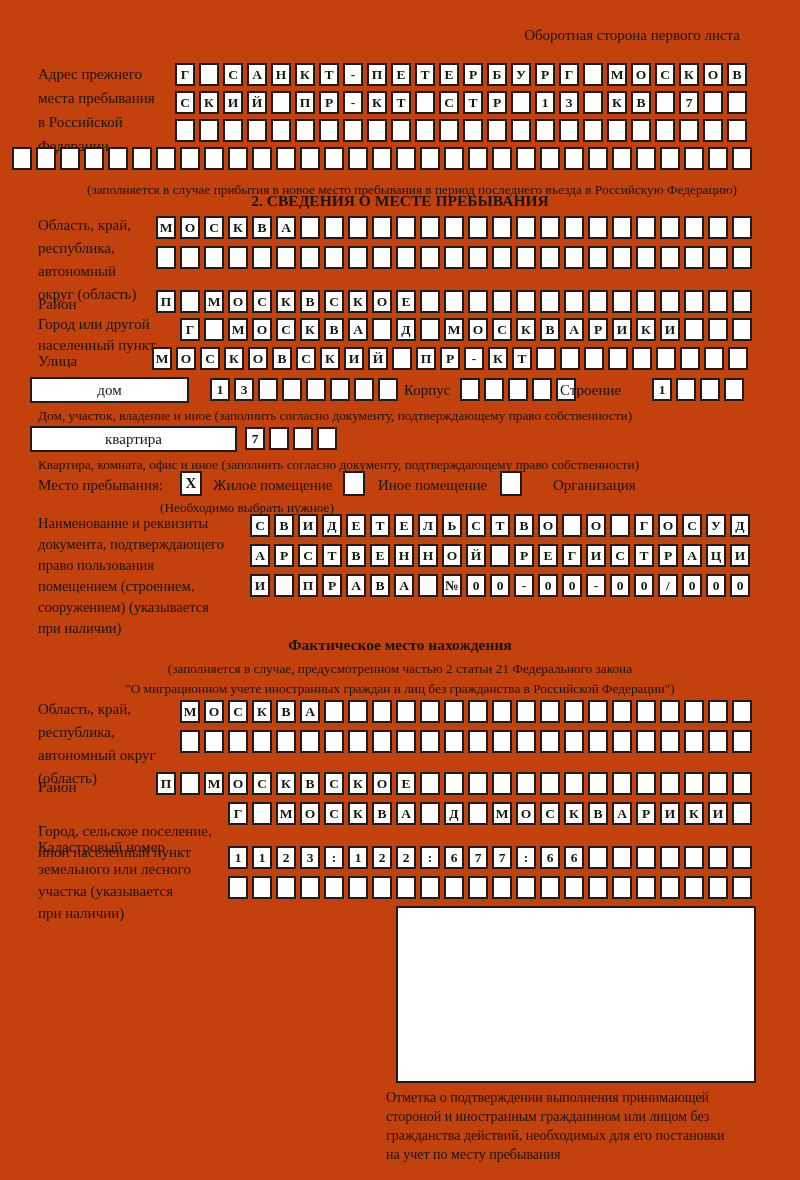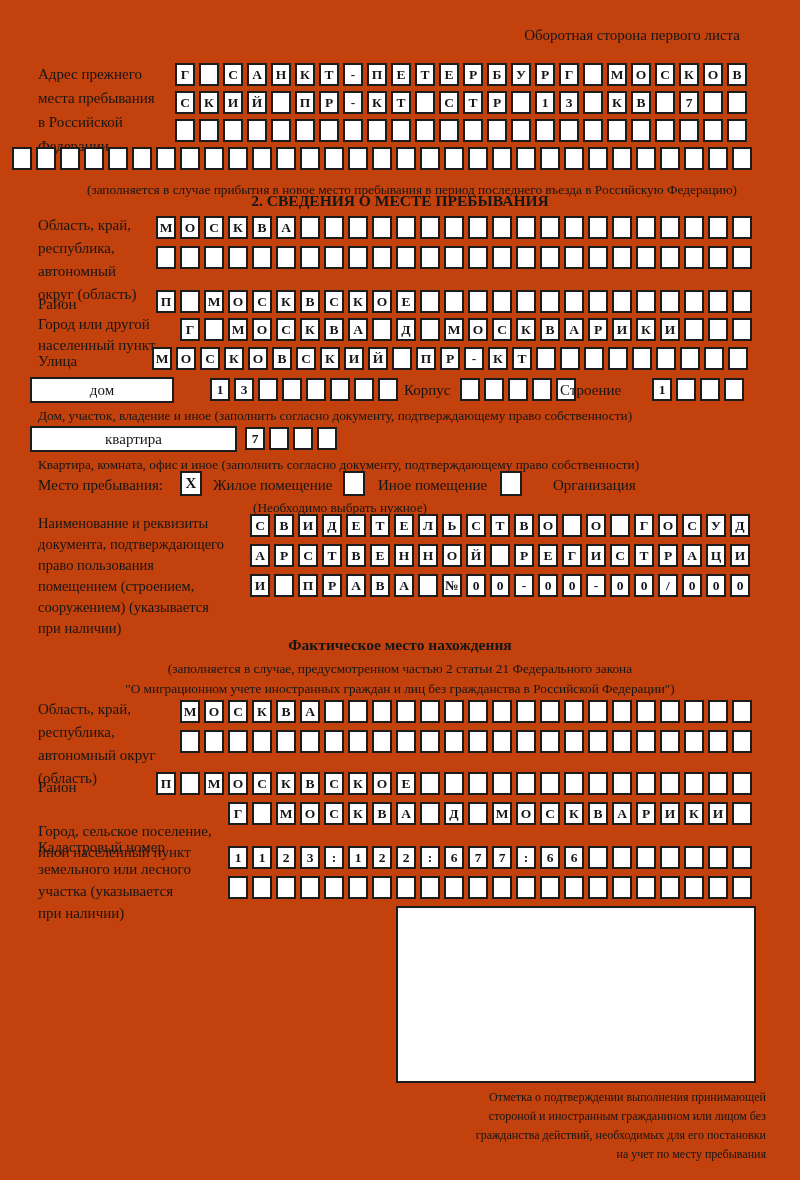--- a/index.html
+++ b/index.html
@@ -20,21 +20,21 @@
     position:absolute;box-sizing:border-box;border:2px solid #1c1c1c;height:26px;
     display:flex;align-items:center;justify-content:center;font-size:15px;background:#fff;
   }
   .checkbox{
     position:absolute;width:22px;height:25px;box-sizing:border-box;border:2px solid #1c1c1c;
     display:flex;align-items:center;justify-content:center;font-size:15px;font-weight:600;background:#fff;
   }
   .center{left:0;right:0;text-align:center;}
   .heading{font-size:15.5px;font-weight:700;}
   .stamp{position:absolute;box-sizing:border-box;border:2px solid #1c1c1c;background:#fff;}
-  .caplines div{font-size:12px;line-height:19px;text-align:right;}
+  .caplines div{font-size:14px;line-height:19px;text-align:left;}
   .lblblock div{white-space:nowrap;}
 </style>
 </head>
 <body>
 
 <div id="page">
 
   <div class="abs lbl" style="top:24px;right:60px;">Оборотная сторона первого листа</div>
 
   <div class="abs lbl lblblock" style="left:38px;top:62px;line-height:24px;">
@@ -301,21 +301,21 @@
       <div class="cell"></div>
       <div class="cell"></div>
       <div class="cell"></div>
       <div class="cell"></div>
       <div class="cell"></div>
       <div class="cell"></div>
       <div class="cell"></div>
       <div class="cell"></div>
     </div>
 
-  <div class="bigbox" style="left:30px;top:377px;width:144px;">дом</div>
+  <div class="bigbox" style="left:30px;top:377px;width:159px;">дом</div>
   <div class="cellrow" style="left:210px;top:378px;">
       <div class="cell">1</div>
       <div class="cell">3</div>
       <div class="cell"></div>
       <div class="cell"></div>
       <div class="cell"></div>
       <div class="cell"></div>
       <div class="cell"></div>
       <div class="cell"></div>
     </div>
@@ -345,21 +345,21 @@
     </div>
   <div class="abs lbl-sm" style="left:38px;top:456px;">Квартира, комната, офис и иное (заполнить согласно документу, подтверждающему право собственности)</div>
 
   <div class="abs lbl" style="left:38px;top:474px;">Место пребывания:</div>
   <div class="checkbox" style="left:180px;top:471px;">X</div>
   <div class="abs lbl" style="left:213px;top:474px;">Жилое помещение</div>
   <div class="checkbox" style="left:343px;top:471px;"></div>
   <div class="abs lbl" style="left:378px;top:474px;">Иное помещение</div>
   <div class="checkbox" style="left:500px;top:471px;"></div>
   <div class="abs lbl" style="left:553px;top:474px;">Организация</div>
-  <div class="abs lbl-sm" style="left:160px;top:499px;width:360px;text-align:center;">(Необходимо выбрать нужное)</div>
+  <div class="abs lbl-sm" style="left:160px;top:499px;width:360px;text-align:left;">(Необходимо выбрать нужное)</div>
 
   <div class="abs lblblock" style="left:38px;top:513px;font-size:14.5px;line-height:21px;">
     <div>Наименование и реквизиты</div>
     <div>документа, подтверждающего</div>
     <div>право пользования</div>
     <div>помещением (строением,</div>
     <div>сооружением) (указывается</div>
     <div>при наличии)</div>
   </div>
   <div class="cellrow" style="left:250px;top:514px;">

